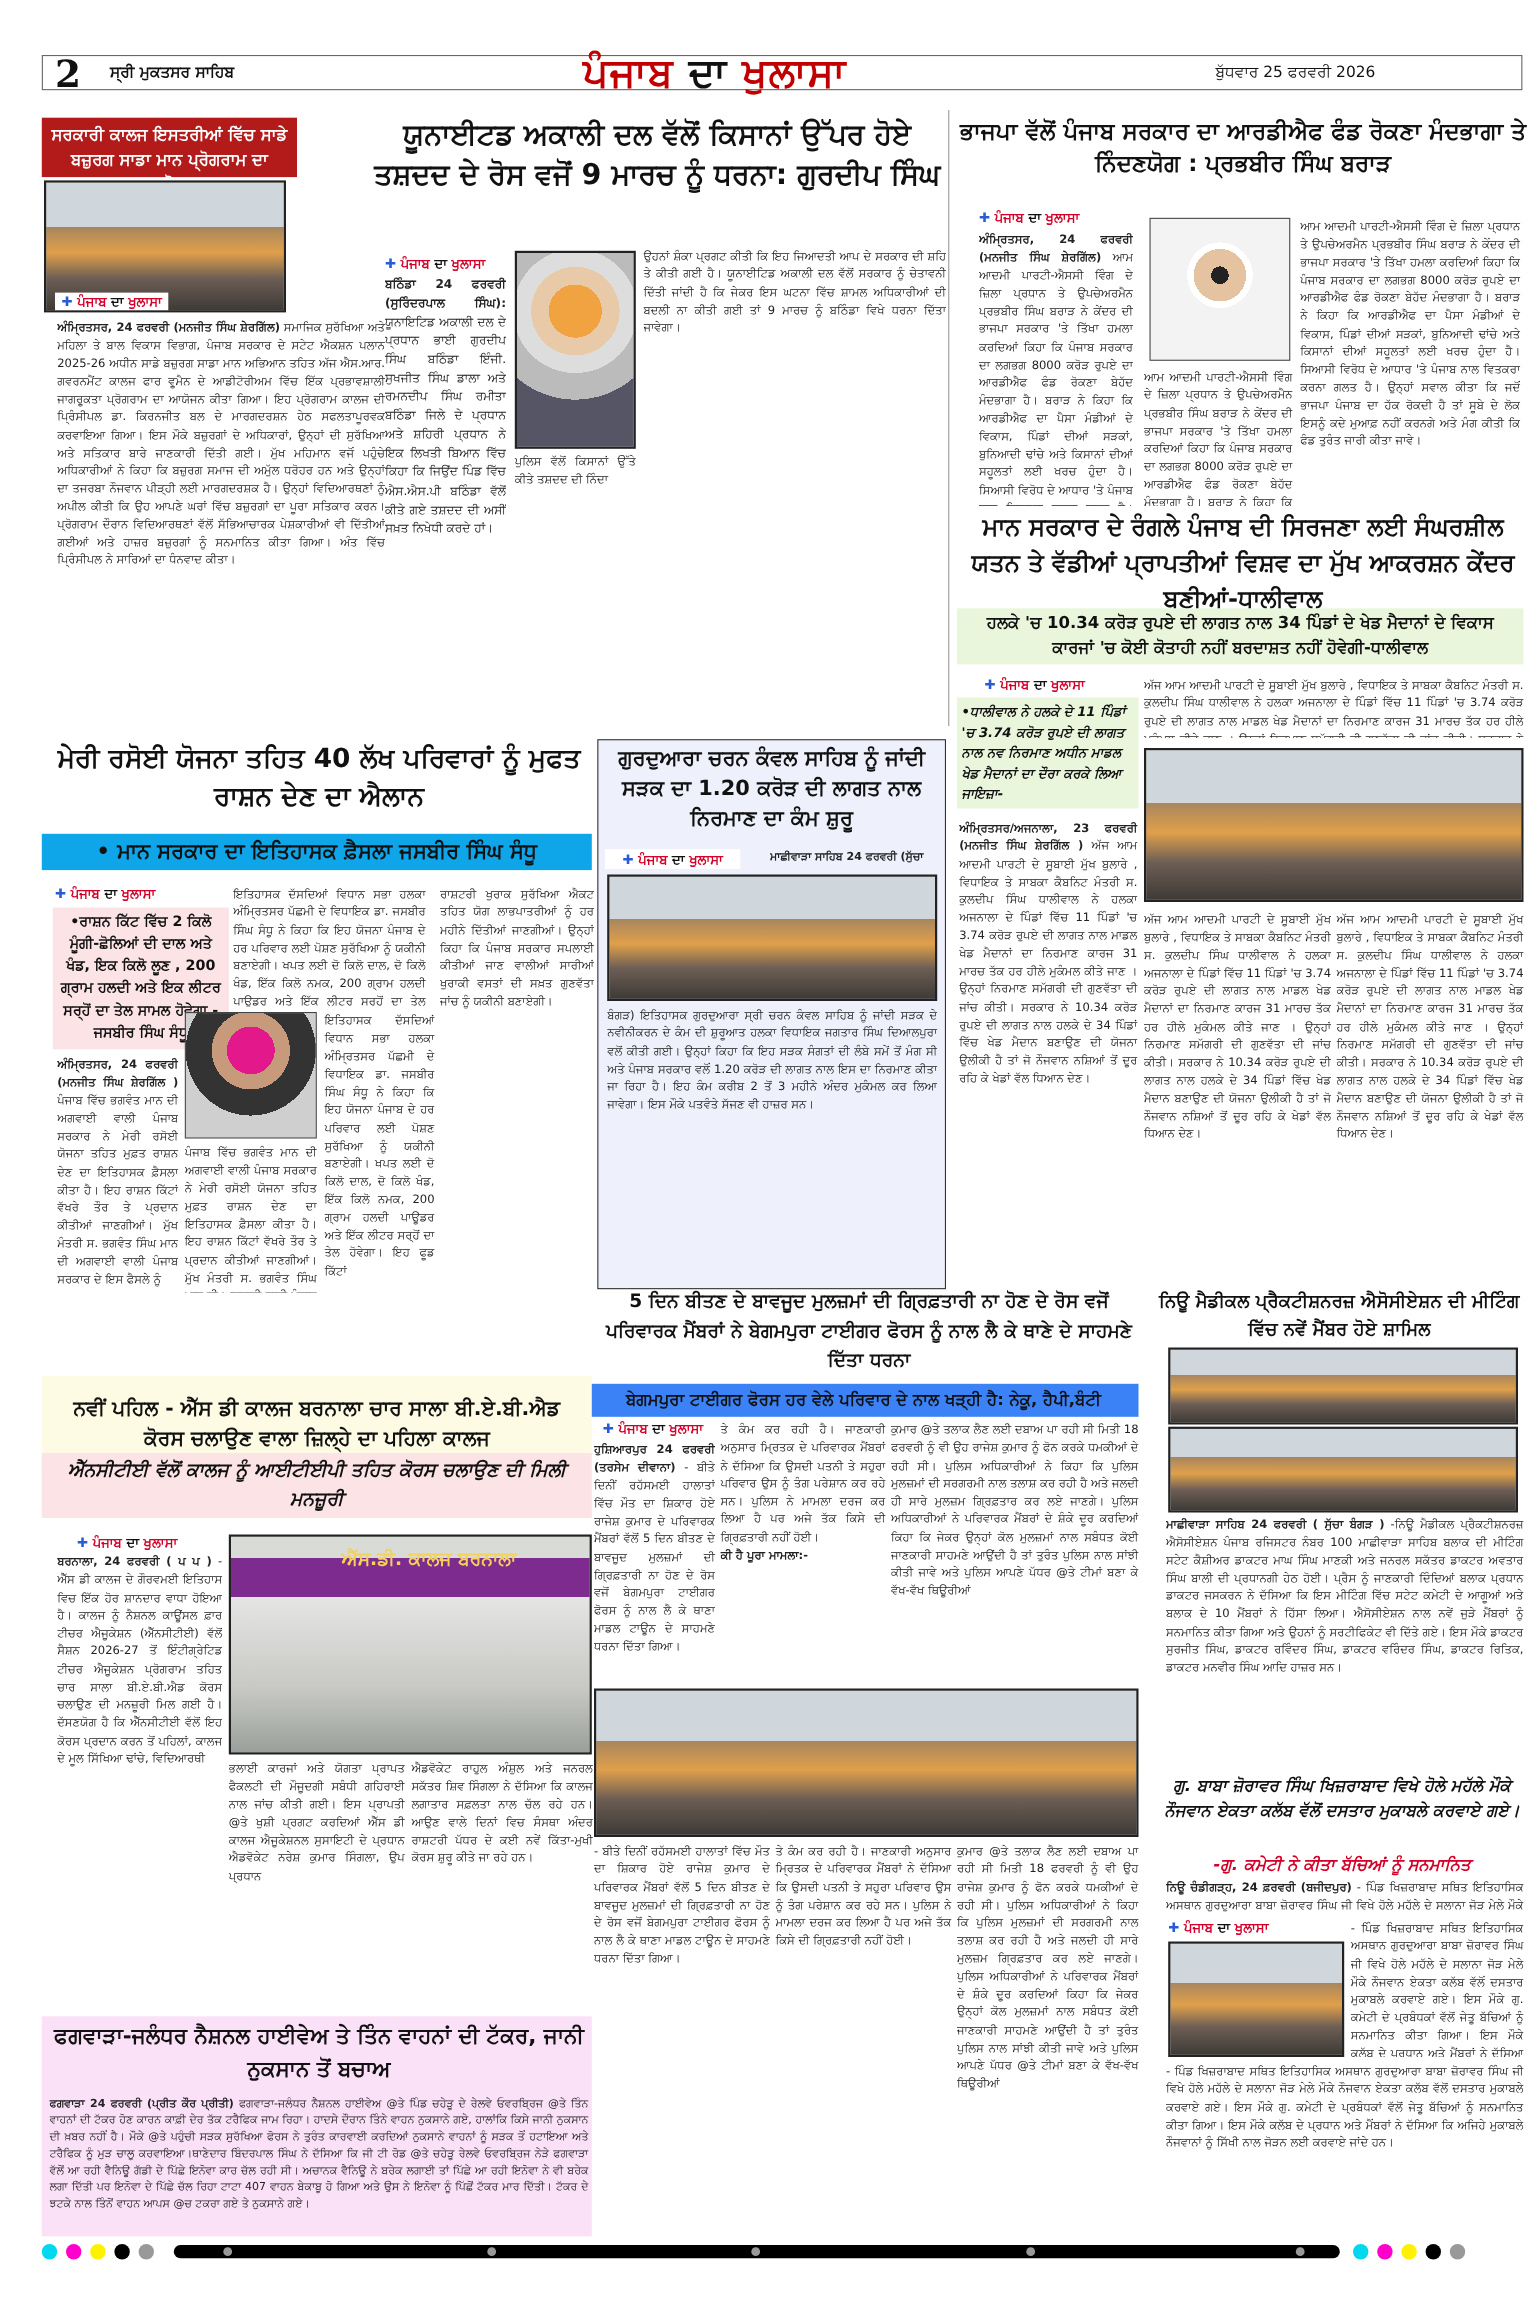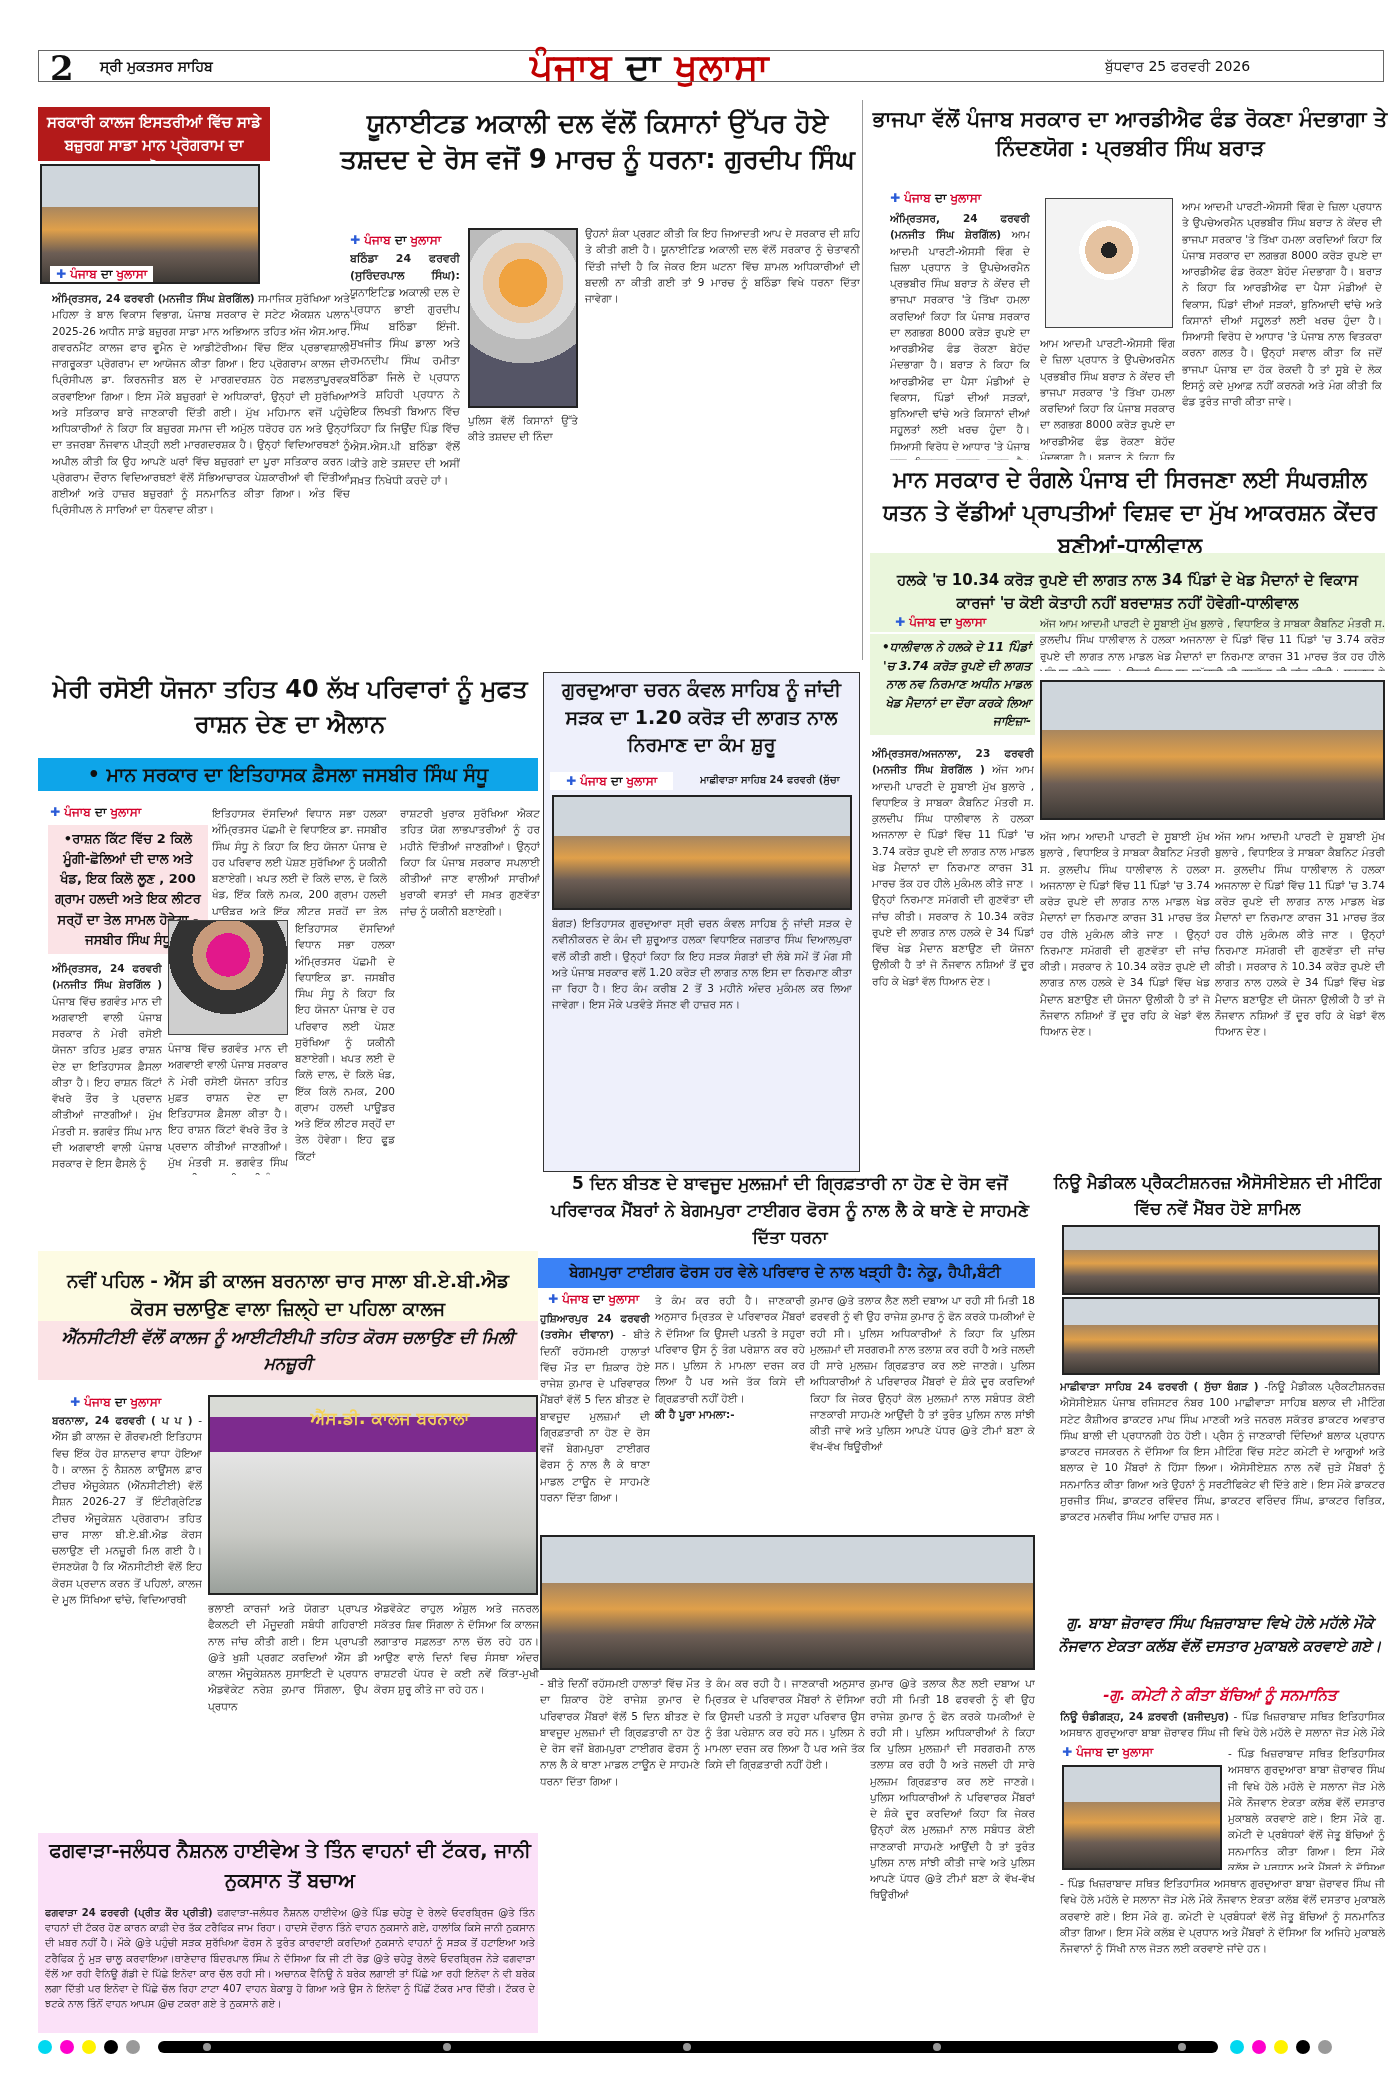--- a/index.html
+++ b/index.html
@@ -53,23 +53,23 @@
 <div class="abs divider" style="left:862px;top:100px;width:1px;height:560px"></div>
 
 <div class="abs hl" style="left:870px;top:105px;width:520px;font-size:21px;line-height:1.4">ਭਾਜਪਾ ਵੱਲੋਂ ਪੰਜਾਬ ਸਰਕਾਰ ਦਾ ਆਰਡੀਐਫ ਫੰਡ ਰੋਕਣਾ ਮੰਦਭਾਗਾ ਤੇ ਨਿੰਦਣਯੋਗ : ਪ੍ਰਭਬੀਰ ਸਿੰਘ ਬਰਾੜ</div>
 <div class="abs byline" style="left:890px;top:191px"><span class="ic">✚</span> <span class="r">ਪੰਜਾਬ</span> <span>ਦਾ</span> <span class="r">ਖੁਲਾਸਾ</span></div>
 <div class="abs body col" style="left:890px;top:210px;width:140px;height:250px"><b>ਅੰਮ੍ਰਿਤਸਰ, 24 ਫਰਵਰੀ (ਮਨਜੀਤ ਸਿੰਘ ਸ਼ੇਰਗਿੱਲ)</b> <span>ਆਮ ਆਦਮੀ ਪਾਰਟੀ-ਐਸਸੀ ਵਿੰਗ ਦੇ ਜ਼ਿਲਾ ਪ੍ਰਧਾਨ ਤੇ ਉਪਚੇਅਰਮੈਨ ਪ੍ਰਭਬੀਰ ਸਿੰਘ ਬਰਾੜ ਨੇ ਕੇਂਦਰ ਦੀ ਭਾਜਪਾ ਸਰਕਾਰ 'ਤੇ ਤਿੱਖਾ ਹਮਲਾ ਕਰਦਿਆਂ ਕਿਹਾ ਕਿ ਪੰਜਾਬ ਸਰਕਾਰ ਦਾ ਲਗਭਗ 8000 ਕਰੋੜ ਰੁਪਏ ਦਾ ਆਰਡੀਐਫ ਫੰਡ ਰੋਕਣਾ ਬੇਹੱਦ ਮੰਦਭਾਗਾ ਹੈ। ਬਰਾੜ ਨੇ ਕਿਹਾ ਕਿ ਆਰਡੀਐਫ ਦਾ ਪੈਸਾ ਮੰਡੀਆਂ ਦੇ ਵਿਕਾਸ, ਪਿੰਡਾਂ ਦੀਆਂ ਸੜਕਾਂ, ਬੁਨਿਆਦੀ ਢਾਂਚੇ ਅਤੇ ਕਿਸਾਨਾਂ ਦੀਆਂ ਸਹੂਲਤਾਂ ਲਈ ਖਰਚ ਹੁੰਦਾ ਹੈ। ਸਿਆਸੀ ਵਿਰੋਧ ਦੇ ਆਧਾਰ 'ਤੇ ਪੰਜਾਬ ਨਾਲ ਵਿਤਕਰਾ ਕਰਨਾ ਗਲਤ ਹੈ। ਉਨ੍ਹਾਂ ਸਵਾਲ ਕੀਤਾ ਕਿ ਜਦੋਂ ਭਾਜਪਾ ਪੰਜਾਬ ਦਾ ਹੱਕ ਰੋਕਦੀ ਹੈ ਤਾਂ ਸੂਬੇ ਦੇ ਲੋਕ ਇਸਨੂੰ ਕਦੇ ਮੁਆਫ਼ ਨਹੀਂ ਕਰਨਗੇ ਅਤੇ ਮੰਗ ਕੀਤੀ ਕਿ ਫੰਡ ਤੁਰੰਤ ਜਾਰੀ ਕੀਤਾ ਜਾਵੇ।</span></div>
 <div class="abs photo brar" style="left:1045px;top:198px;width:128px;height:130px;border:1px solid #444"></div>
 <div class="abs body col" style="left:1040px;top:335px;width:135px;height:125px">ਆਮ ਆਦਮੀ ਪਾਰਟੀ-ਐਸਸੀ ਵਿੰਗ ਦੇ ਜ਼ਿਲਾ ਪ੍ਰਧਾਨ ਤੇ ਉਪਚੇਅਰਮੈਨ ਪ੍ਰਭਬੀਰ ਸਿੰਘ ਬਰਾੜ ਨੇ ਕੇਂਦਰ ਦੀ ਭਾਜਪਾ ਸਰਕਾਰ 'ਤੇ ਤਿੱਖਾ ਹਮਲਾ ਕਰਦਿਆਂ ਕਿਹਾ ਕਿ ਪੰਜਾਬ ਸਰਕਾਰ ਦਾ ਲਗਭਗ 8000 ਕਰੋੜ ਰੁਪਏ ਦਾ ਆਰਡੀਐਫ ਫੰਡ ਰੋਕਣਾ ਬੇਹੱਦ ਮੰਦਭਾਗਾ ਹੈ। ਬਰਾੜ ਨੇ ਕਿਹਾ ਕਿ ਆਰਡੀਐਫ ਦਾ ਪੈਸਾ ਮੰਡੀਆਂ ਦੇ ਵਿਕਾਸ, ਪਿੰਡਾਂ ਦੀਆਂ ਸੜਕਾਂ, ਬੁਨਿਆਦੀ ਢਾਂਚੇ ਅਤੇ ਕਿਸਾਨਾਂ ਦੀਆਂ ਸਹੂਲਤਾਂ ਲਈ ਖਰਚ ਹੁੰਦਾ ਹੈ। ਸਿਆਸੀ ਵਿਰੋਧ ਦੇ ਆਧਾਰ 'ਤੇ ਪੰਜਾਬ ਨਾਲ ਵਿਤਕਰਾ ਕਰਨਾ ਗਲਤ ਹੈ। ਉਨ੍ਹਾਂ ਸਵਾਲ ਕੀਤਾ ਕਿ ਜਦੋਂ ਭਾਜਪਾ ਪੰਜਾਬ ਦਾ ਹੱਕ ਰੋਕਦੀ ਹੈ ਤਾਂ ਸੂਬੇ ਦੇ ਲੋਕ ਇਸਨੂੰ ਕਦੇ ਮੁਆਫ਼ ਨਹੀਂ ਕਰਨਗੇ ਅਤੇ ਮੰਗ ਕੀਤੀ ਕਿ ਫੰਡ ਤੁਰੰਤ ਜਾਰੀ ਕੀਤਾ ਜਾਵੇ।</div>
 <div class="abs body col" style="left:1182px;top:198px;width:200px;height:262px">ਆਮ ਆਦਮੀ ਪਾਰਟੀ-ਐਸਸੀ ਵਿੰਗ ਦੇ ਜ਼ਿਲਾ ਪ੍ਰਧਾਨ ਤੇ ਉਪਚੇਅਰਮੈਨ ਪ੍ਰਭਬੀਰ ਸਿੰਘ ਬਰਾੜ ਨੇ ਕੇਂਦਰ ਦੀ ਭਾਜਪਾ ਸਰਕਾਰ 'ਤੇ ਤਿੱਖਾ ਹਮਲਾ ਕਰਦਿਆਂ ਕਿਹਾ ਕਿ ਪੰਜਾਬ ਸਰਕਾਰ ਦਾ ਲਗਭਗ 8000 ਕਰੋੜ ਰੁਪਏ ਦਾ ਆਰਡੀਐਫ ਫੰਡ ਰੋਕਣਾ ਬੇਹੱਦ ਮੰਦਭਾਗਾ ਹੈ। ਬਰਾੜ ਨੇ ਕਿਹਾ ਕਿ ਆਰਡੀਐਫ ਦਾ ਪੈਸਾ ਮੰਡੀਆਂ ਦੇ ਵਿਕਾਸ, ਪਿੰਡਾਂ ਦੀਆਂ ਸੜਕਾਂ, ਬੁਨਿਆਦੀ ਢਾਂਚੇ ਅਤੇ ਕਿਸਾਨਾਂ ਦੀਆਂ ਸਹੂਲਤਾਂ ਲਈ ਖਰਚ ਹੁੰਦਾ ਹੈ। ਸਿਆਸੀ ਵਿਰੋਧ ਦੇ ਆਧਾਰ 'ਤੇ ਪੰਜਾਬ ਨਾਲ ਵਿਤਕਰਾ ਕਰਨਾ ਗਲਤ ਹੈ। ਉਨ੍ਹਾਂ ਸਵਾਲ ਕੀਤਾ ਕਿ ਜਦੋਂ ਭਾਜਪਾ ਪੰਜਾਬ ਦਾ ਹੱਕ ਰੋਕਦੀ ਹੈ ਤਾਂ ਸੂਬੇ ਦੇ ਲੋਕ ਇਸਨੂੰ ਕਦੇ ਮੁਆਫ਼ ਨਹੀਂ ਕਰਨਗੇ ਅਤੇ ਮੰਗ ਕੀਤੀ ਕਿ ਫੰਡ ਤੁਰੰਤ ਜਾਰੀ ਕੀਤਾ ਜਾਵੇ।</div>
 
 <div class="abs hl" style="left:870px;top:463px;width:520px;font-size:22px;line-height:1.5">ਮਾਨ ਸਰਕਾਰ ਦੇ ਰੰਗਲੇ ਪੰਜਾਬ ਦੀ ਸਿਰਜਣਾ ਲਈ ਸੰਘਰਸ਼ੀਲ ਯਤਨ ਤੇ ਵੱਡੀਆਂ ਪ੍ਰਾਪਤੀਆਂ ਵਿਸ਼ਵ ਦਾ ਮੁੱਖ ਆਕਰਸ਼ਨ ਕੇਂਦਰ ਬਣੀਆਂ-ਧਾਲੀਵਾਲ</div>
-<div class="abs hl" style="left:870px;top:553px;width:515px;font-size:15px;background:#eaf6dc;padding:16px 8px;line-height:1.55">ਹਲਕੇ 'ਚ 10.34 ਕਰੋੜ ਰੁਪਏ ਦੀ ਲਾਗਤ ਨਾਲ 34 ਪਿੰਡਾਂ ਦੇ ਖੇਡ ਮੈਦਾਨਾਂ ਦੇ ਵਿਕਾਸ ਕਾਰਜਾਂ 'ਚ ਕੋਈ ਕੋਤਾਹੀ ਨਹੀਂ ਬਰਦਾਸ਼ਤ ਨਹੀਂ ਹੋਵੇਗੀ-ਧਾਲੀਵਾਲ</div>
+<div class="abs hl" style="left:870px;top:553px;width:515px;font-size:15px;background:#eaf6dc;padding:2px 8px;line-height:1.55">ਹਲਕੇ 'ਚ 10.34 ਕਰੋੜ ਰੁਪਏ ਦੀ ਲਾਗਤ ਨਾਲ 34 ਪਿੰਡਾਂ ਦੇ ਖੇਡ ਮੈਦਾਨਾਂ ਦੇ ਵਿਕਾਸ ਕਾਰਜਾਂ 'ਚ ਕੋਈ ਕੋਤਾਹੀ ਨਹੀਂ ਬਰਦਾਸ਼ਤ ਨਹੀਂ ਹੋਵੇਗੀ-ਧਾਲੀਵਾਲ</div>
 <div class="abs byline" style="left:895px;top:615px"><span class="ic">✚</span> <span class="r">ਪੰਜਾਬ</span> <span>ਦਾ</span> <span class="r">ਖੁਲਾਸਾ</span></div>
-<div class="abs hl" style="left:870px;top:634px;width:165px;font-size:12px;font-style:italic;background:#eaf6dc;padding:4px;line-height:1.55;text-align:right">•ਧਾਲੀਵਾਲ ਨੇ ਹਲਕੇ ਦੇ 11 ਪਿੰਡਾਂ 'ਚ 3.74 ਕਰੋੜ ਰੁਪਏ ਦੀ ਲਾਗਤ ਨਾਲ ਨਵ ਨਿਰਮਾਣ ਅਧੀਨ ਮਾਡਲ ਖੇਡ ਮੈਦਾਨਾਂ ਦਾ ਦੌਰਾ ਕਰਕੇ ਲਿਆ ਜਾਇਜ਼ਾ-</div>
+<div class="abs hl" style="left:870px;top:634px;width:165px;font-size:12px;font-style:italic;background:#eaf6dc;padding:4px;line-height:1.55;text-align:left">•ਧਾਲੀਵਾਲ ਨੇ ਹਲਕੇ ਦੇ 11 ਪਿੰਡਾਂ 'ਚ 3.74 ਕਰੋੜ ਰੁਪਏ ਦੀ ਲਾਗਤ ਨਾਲ ਨਵ ਨਿਰਮਾਣ ਅਧੀਨ ਮਾਡਲ ਖੇਡ ਮੈਦਾਨਾਂ ਦਾ ਦੌਰਾ ਕਰਕੇ ਲਿਆ ਜਾਇਜ਼ਾ-</div>
 <div class="abs body col" style="left:872px;top:745px;width:162px;height:400px"><b>ਅੰਮ੍ਰਿਤਸਰ/ਅਜਨਾਲਾ, 23 ਫਰਵਰੀ (ਮਨਜੀਤ ਸਿੰਘ ਸ਼ੇਰਗਿੱਲ )</b> <span>ਅੱਜ ਆਮ ਆਦਮੀ ਪਾਰਟੀ ਦੇ ਸੂਬਾਈ ਮੁੱਖ ਬੁਲਾਰੇ , ਵਿਧਾਇਕ ਤੇ ਸਾਬਕਾ ਕੈਬਨਿਟ ਮੰਤਰੀ ਸ. ਕੁਲਦੀਪ ਸਿੰਘ ਧਾਲੀਵਾਲ ਨੇ ਹਲਕਾ ਅਜਨਾਲਾ ਦੇ ਪਿੰਡਾਂ ਵਿੱਚ 11 ਪਿੰਡਾਂ 'ਚ 3.74 ਕਰੋੜ ਰੁਪਏ ਦੀ ਲਾਗਤ ਨਾਲ ਮਾਡਲ ਖੇਡ ਮੈਦਾਨਾਂ ਦਾ ਨਿਰਮਾਣ ਕਾਰਜ 31 ਮਾਰਚ ਤੱਕ ਹਰ ਹੀਲੇ ਮੁਕੰਮਲ ਕੀਤੇ ਜਾਣ । ਉਨ੍ਹਾਂ ਨਿਰਮਾਣ ਸਮੱਗਰੀ ਦੀ ਗੁਣਵੱਤਾ ਦੀ ਜਾਂਚ ਕੀਤੀ। ਸਰਕਾਰ ਨੇ 10.34 ਕਰੋੜ ਰੁਪਏ ਦੀ ਲਾਗਤ ਨਾਲ ਹਲਕੇ ਦੇ 34 ਪਿੰਡਾਂ ਵਿੱਚ ਖੇਡ ਮੈਦਾਨ ਬਣਾਉਣ ਦੀ ਯੋਜਨਾ ਉਲੀਕੀ ਹੈ ਤਾਂ ਜੋ ਨੌਜਵਾਨ ਨਸ਼ਿਆਂ ਤੋਂ ਦੂਰ ਰਹਿ ਕੇ ਖੇਡਾਂ ਵੱਲ ਧਿਆਨ ਦੇਣ।</span></div>
 <div class="abs body col" style="left:1040px;top:615px;width:345px;height:56px">ਅੱਜ ਆਮ ਆਦਮੀ ਪਾਰਟੀ ਦੇ ਸੂਬਾਈ ਮੁੱਖ ਬੁਲਾਰੇ , ਵਿਧਾਇਕ ਤੇ ਸਾਬਕਾ ਕੈਬਨਿਟ ਮੰਤਰੀ ਸ. ਕੁਲਦੀਪ ਸਿੰਘ ਧਾਲੀਵਾਲ ਨੇ ਹਲਕਾ ਅਜਨਾਲਾ ਦੇ ਪਿੰਡਾਂ ਵਿੱਚ 11 ਪਿੰਡਾਂ 'ਚ 3.74 ਕਰੋੜ ਰੁਪਏ ਦੀ ਲਾਗਤ ਨਾਲ ਮਾਡਲ ਖੇਡ ਮੈਦਾਨਾਂ ਦਾ ਨਿਰਮਾਣ ਕਾਰਜ 31 ਮਾਰਚ ਤੱਕ ਹਰ ਹੀਲੇ ਮੁਕੰਮਲ ਕੀਤੇ ਜਾਣ । ਉਨ੍ਹਾਂ ਨਿਰਮਾਣ ਸਮੱਗਰੀ ਦੀ ਗੁਣਵੱਤਾ ਦੀ ਜਾਂਚ ਕੀਤੀ। ਸਰਕਾਰ ਨੇ 10.34 ਕਰੋੜ ਰੁਪਏ ਦੀ ਲਾਗਤ ਨਾਲ ਹਲਕੇ ਦੇ 34 ਪਿੰਡਾਂ ਵਿੱਚ ਖੇਡ ਮੈਦਾਨ ਬਣਾਉਣ ਦੀ ਯੋਜਨਾ ਉਲੀਕੀ ਹੈ ਤਾਂ ਜੋ ਨੌਜਵਾਨ ਨਸ਼ਿਆਂ ਤੋਂ ਦੂਰ ਰਹਿ ਕੇ ਖੇਡਾਂ ਵੱਲ ਧਿਆਨ ਦੇਣ।</div>
 <div class="abs photo people" style="left:1040px;top:680px;width:345px;height:140px"></div>
 <div class="abs body col" style="left:1040px;top:828px;width:170px;height:325px">ਅੱਜ ਆਮ ਆਦਮੀ ਪਾਰਟੀ ਦੇ ਸੂਬਾਈ ਮੁੱਖ ਬੁਲਾਰੇ , ਵਿਧਾਇਕ ਤੇ ਸਾਬਕਾ ਕੈਬਨਿਟ ਮੰਤਰੀ ਸ. ਕੁਲਦੀਪ ਸਿੰਘ ਧਾਲੀਵਾਲ ਨੇ ਹਲਕਾ ਅਜਨਾਲਾ ਦੇ ਪਿੰਡਾਂ ਵਿੱਚ 11 ਪਿੰਡਾਂ 'ਚ 3.74 ਕਰੋੜ ਰੁਪਏ ਦੀ ਲਾਗਤ ਨਾਲ ਮਾਡਲ ਖੇਡ ਮੈਦਾਨਾਂ ਦਾ ਨਿਰਮਾਣ ਕਾਰਜ 31 ਮਾਰਚ ਤੱਕ ਹਰ ਹੀਲੇ ਮੁਕੰਮਲ ਕੀਤੇ ਜਾਣ । ਉਨ੍ਹਾਂ ਨਿਰਮਾਣ ਸਮੱਗਰੀ ਦੀ ਗੁਣਵੱਤਾ ਦੀ ਜਾਂਚ ਕੀਤੀ। ਸਰਕਾਰ ਨੇ 10.34 ਕਰੋੜ ਰੁਪਏ ਦੀ ਲਾਗਤ ਨਾਲ ਹਲਕੇ ਦੇ 34 ਪਿੰਡਾਂ ਵਿੱਚ ਖੇਡ ਮੈਦਾਨ ਬਣਾਉਣ ਦੀ ਯੋਜਨਾ ਉਲੀਕੀ ਹੈ ਤਾਂ ਜੋ ਨੌਜਵਾਨ ਨਸ਼ਿਆਂ ਤੋਂ ਦੂਰ ਰਹਿ ਕੇ ਖੇਡਾਂ ਵੱਲ ਧਿਆਨ ਦੇਣ।</div>
 <div class="abs body col" style="left:1215px;top:828px;width:170px;height:325px">ਅੱਜ ਆਮ ਆਦਮੀ ਪਾਰਟੀ ਦੇ ਸੂਬਾਈ ਮੁੱਖ ਬੁਲਾਰੇ , ਵਿਧਾਇਕ ਤੇ ਸਾਬਕਾ ਕੈਬਨਿਟ ਮੰਤਰੀ ਸ. ਕੁਲਦੀਪ ਸਿੰਘ ਧਾਲੀਵਾਲ ਨੇ ਹਲਕਾ ਅਜਨਾਲਾ ਦੇ ਪਿੰਡਾਂ ਵਿੱਚ 11 ਪਿੰਡਾਂ 'ਚ 3.74 ਕਰੋੜ ਰੁਪਏ ਦੀ ਲਾਗਤ ਨਾਲ ਮਾਡਲ ਖੇਡ ਮੈਦਾਨਾਂ ਦਾ ਨਿਰਮਾਣ ਕਾਰਜ 31 ਮਾਰਚ ਤੱਕ ਹਰ ਹੀਲੇ ਮੁਕੰਮਲ ਕੀਤੇ ਜਾਣ । ਉਨ੍ਹਾਂ ਨਿਰਮਾਣ ਸਮੱਗਰੀ ਦੀ ਗੁਣਵੱਤਾ ਦੀ ਜਾਂਚ ਕੀਤੀ। ਸਰਕਾਰ ਨੇ 10.34 ਕਰੋੜ ਰੁਪਏ ਦੀ ਲਾਗਤ ਨਾਲ ਹਲਕੇ ਦੇ 34 ਪਿੰਡਾਂ ਵਿੱਚ ਖੇਡ ਮੈਦਾਨ ਬਣਾਉਣ ਦੀ ਯੋਜਨਾ ਉਲੀਕੀ ਹੈ ਤਾਂ ਜੋ ਨੌਜਵਾਨ ਨਸ਼ਿਆਂ ਤੋਂ ਦੂਰ ਰਹਿ ਕੇ ਖੇਡਾਂ ਵੱਲ ਧਿਆਨ ਦੇਣ।</div>
 
 <div class="abs hl" style="left:40px;top:672px;width:500px;font-size:24px;line-height:1.45">ਮੇਰੀ ਰਸੋਈ ਯੋਜਨਾ ਤਹਿਤ 40 ਲੱਖ ਪਰਿਵਾਰਾਂ ਨੂੰ ਮੁਫਤ ਰਾਸ਼ਨ ਦੇਣ ਦਾ ਐਲਾਨ</div>
 <div class="abs hl" style="left:38px;top:758px;width:500px;font-size:19px;background:#0ea5e9;padding:4px">• ਮਾਨ ਸਰਕਾਰ ਦਾ ਇਤਿਹਾਸਕ ਫ਼ੈਸਲਾ ਜਸਬੀਰ ਸਿੰਘ ਸੰਧੂ</div>
 <div class="abs byline" style="left:50px;top:805px"><span class="ic">✚</span> <span class="r">ਪੰਜਾਬ</span> <span>ਦਾ</span> <span class="r">ਖੁਲਾਸਾ</span></div>
 <div class="abs hl" style="left:48px;top:825px;width:160px;font-size:13px;background:#fbe3e6;padding:4px;line-height:1.55">•ਰਾਸ਼ਨ ਕਿੱਟ ਵਿੱਚ 2 ਕਿਲੋ ਮੂੰਗੀ-ਛੋਲਿਆਂ ਦੀ ਦਾਲ ਅਤੇ ਖੰਡ, ਇਕ ਕਿਲੋ ਲੂਣ , 200 ਗ੍ਰਾਮ ਹਲਦੀ ਅਤੇ ਇਕ ਲੀਟਰ ਸਰ੍ਹੋਂ ਦਾ ਤੇਲ ਸਾਮਲ ਹੋਵੇਗਾ - ਜਸਬੀਰ ਸਿੰਘ ਸੰਧੂ</div>

